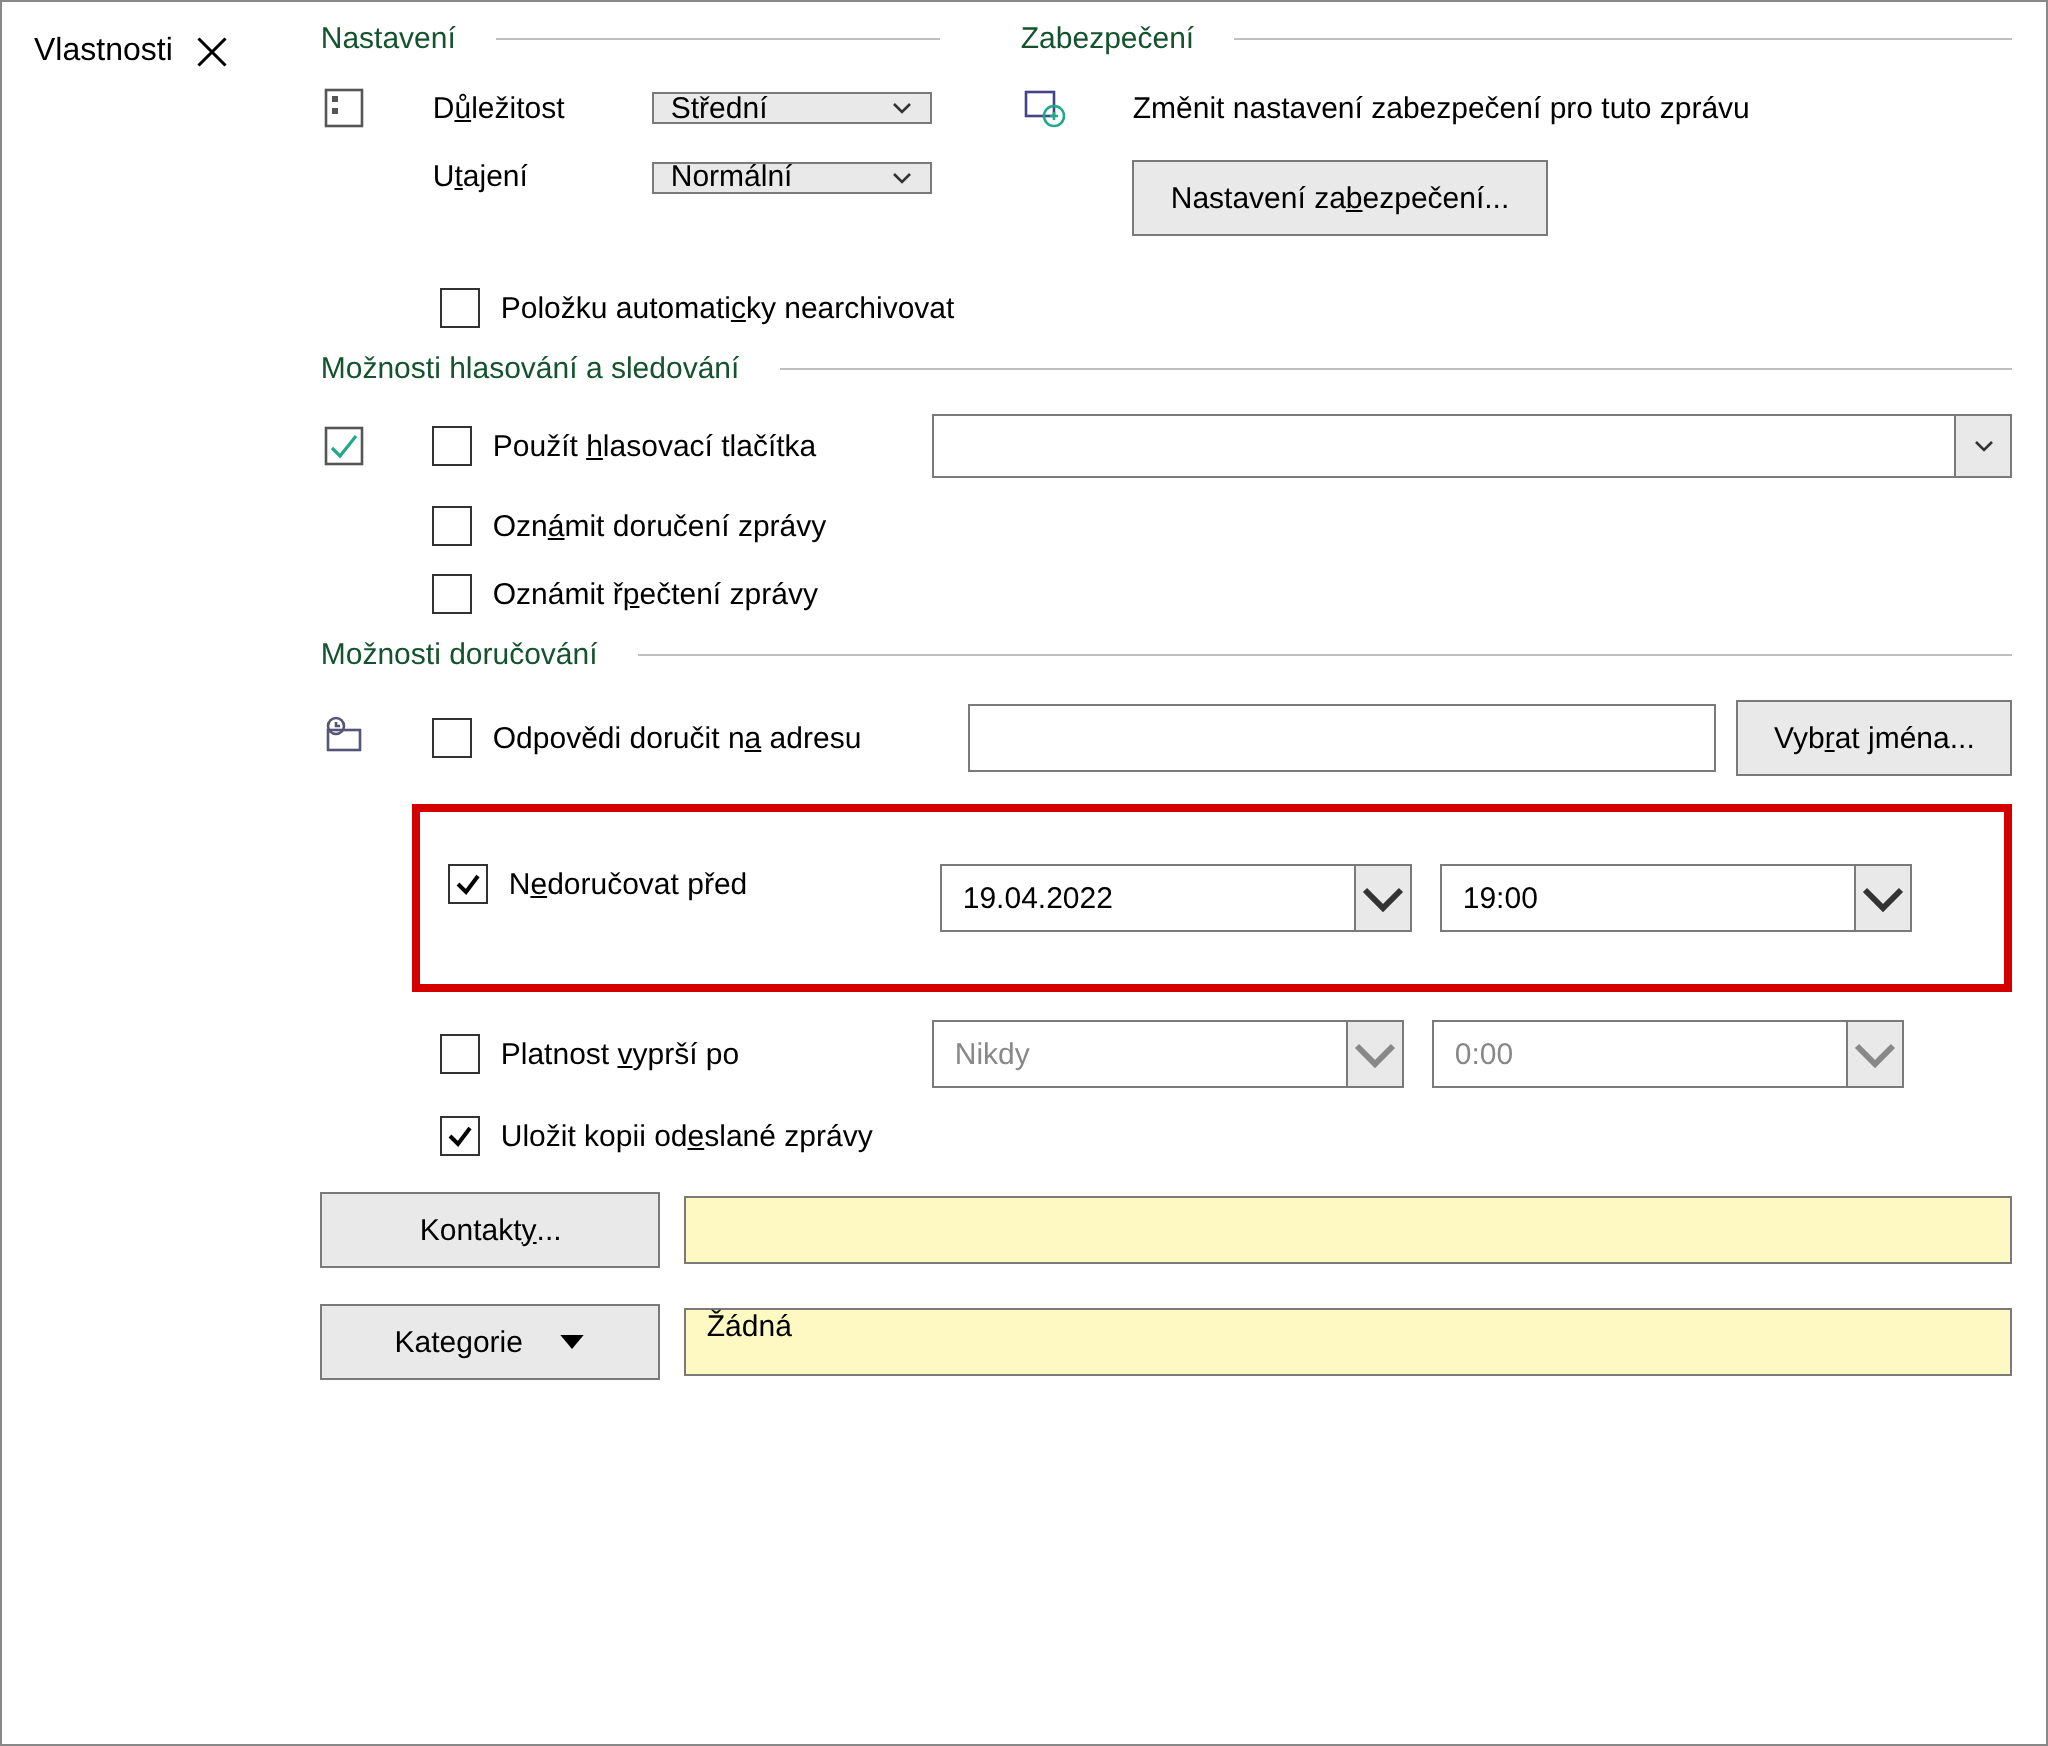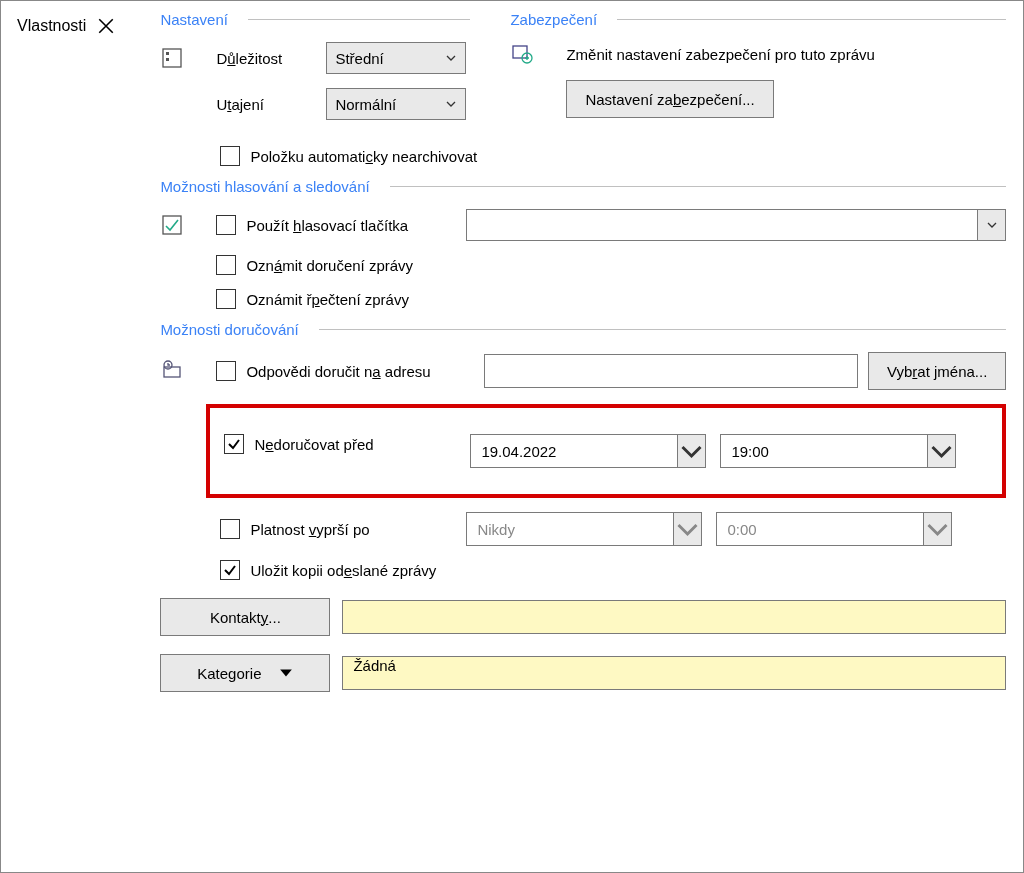--- a/index.html
+++ b/index.html
@@ -37,41 +37,41 @@
     padding: 10px 18px 0 18px;
   }
   .groupbox {
     position: relative;
     margin-top: 12px;
   }
   .group-header {
     display: flex;
     align-items: center;
     gap: 20px;
-    color: #3b82f6;
+    color: #14532d;
   }
   .group-header .line {
     flex: 1 1 auto;
     height: 1px;
     background: #c0c0c0;
   }
   .row {
     display: flex;
     align-items: center;
     gap: 10px;
     margin-top: 14px;
   }
   .icon-slot {
     width: 46px; display: flex; align-items: flex-start; justify-content: flex-start;
   }
   .icon-slot svg { width: 24px; height: 24px; }
   .lbl { width: 100px; }
   .select {
     display: flex; align-items: center; justify-content: space-between;
-    height: 32px; border: 1px solid #7a7a7a; background: #e9e9e9;
+    height: 16px; border: 1px solid #7a7a7a; background: #e9e9e9;
     padding: 0 8px; width: 140px; cursor: default;
   }
   .select .chev, .combo .chev, .dropdown-btn .chev {
     width: 12px; height: 12px;
   }
   .checkbox {
     display: flex; align-items: center; gap: 10px; cursor: default;
   }
   .chk {
     width: 20px; height: 20px; border: 1px solid #333; background: #fff;

